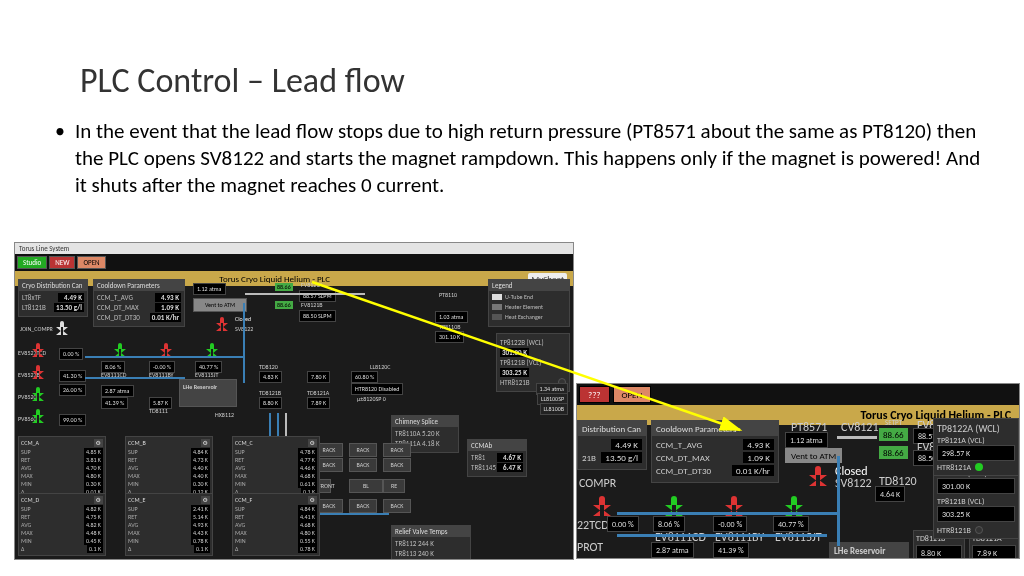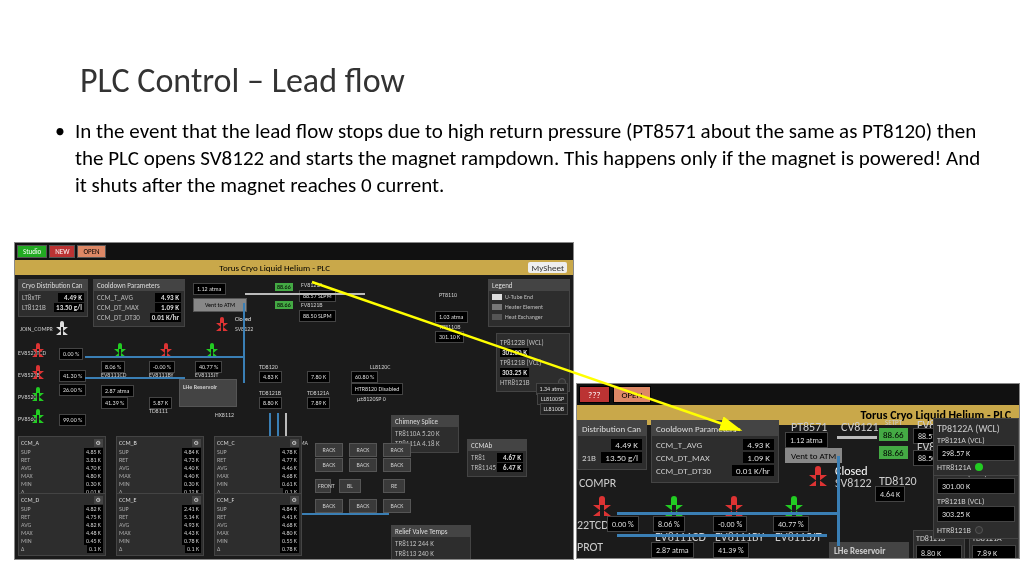--- a/index.html
+++ b/index.html
@@ -27,21 +27,21 @@
   .pipe{position:absolute;background:#3a7fb5}
   .pipe.h{height:2px}.pipe.v{width:2px}
   .pipe.w{background:#bbb}
   .lbl{position:absolute;font-size:6px;color:#ccc;white-space:nowrap}
   .readout{position:absolute;background:#000;border:1px solid #444;color:#ddd;font-size:6px;padding:1px 3px;white-space:nowrap}
   .green-val{background:#4a4;color:#000;padding:0 2px;font-size:6px}
   .dot{width:8px;height:8px;border-radius:50%;position:absolute}
   .dot.g{background:#2c2}.dot.d{background:#333;border:1px solid #555}
   .box{position:absolute;background:#3a3a3a;border:1px solid #555;font-size:6px;color:#ccc;text-align:center;padding:2px}
   .arrow { position:absolute; left:310px; top:278px; width:440px; height:160px; pointer-events:none; }
-  .ccm-grid{position:absolute;left:3px;bottom:3px;display:grid;grid-template-columns:repeat(3,88px);gap:10px}
+  .ccm-grid{position:absolute;left:3px;bottom:3px;display:grid;grid-template-columns:repeat(3,88px);gap:19px}
   .ccm{background:#2d2d2d;border:1px solid #444;padding:2px}
   .ccm-h{display:flex;justify-content:space-between;font-size:6px;color:#ddd;margin-bottom:1px}
   .ccm-h span:last-child{background:#444;padding:0 2px}
   .ccm-r{display:flex;justify-content:space-between;font-size:6px;color:#aaa}
   .ccm-r b{background:#000;color:#ccc;padding:0 2px;font-weight:normal}
   .legend-row{display:flex;align-items:center;gap:3px;font-size:6px;color:#bbb;margin:2px 0}
   .sw{width:10px;height:6px}
   
   .s2-panel{position:absolute;background:#2d2d2d;border:1px solid #444;padding:4px;font-size:9px;color:#ccc}
   .s2-hdr{background:#444;font-size:9px;padding:2px 4px;margin:-4px -4px 3px -4px;color:#ddd}
@@ -58,20 +58,21 @@
 </head>
 <body>
 
 <div class="title">PLC Control – Lead flow</div>
 <div class="bullet-row">
   <div class="bullet-dot">•</div>
   <div class="body-text">In the event that the lead flow stops due to high return pressure (PT8571 about the same as PT8120) then the PLC opens SV8122 and starts the magnet rampdown. This happens only if the magnet is powered! And it shuts after the magnet reaches 0 current.</div>
 </div>
 
 <div class="shot shot1">
+  <div style="background:#e4e4e4;color:#333;font-size:7px;padding:1px 4px">Torus Line System</div>
   <div class="btn-row">
     <div class="btn g">Studio</div>
     <div class="btn r">NEW</div>
     <div class="btn o">OPEN</div>
   </div>
   <div class="hdr">
     <span></span>
       <span>Torus Cryo Liquid Helium - PLC</span>
       <span style="background:#eee;color:#333;padding:0 3px;border-radius:2px">MySheet</span>
   </div>
@@ -225,21 +226,21 @@
 
   <div class="lbl" style="left:278px;top:196px">CCMA</div>
   <div class="box" style="left:300px;top:200px;width:28px">RACK</div>
   <div class="box" style="left:300px;top:215px;width:28px">BACK</div>
   <div class="box" style="left:334px;top:200px;width:28px">RACK</div>
   <div class="box" style="left:334px;top:215px;width:28px">BACK</div>
   <div class="box" style="left:368px;top:200px;width:28px">RACK</div>
   <div class="box" style="left:368px;top:215px;width:28px">BACK</div>
   <div class="box" style="left:300px;top:236px;width:16px">FRONT</div>
   <div class="box" style="left:368px;top:236px;width:22px">RE</div>
-  <div class="box" style="left:324px;top:236px;width:22px">BL</div>
+  <div class="box" style="left:334px;top:236px;width:34px">BL</div>
   <div class="box" style="left:300px;top:256px;width:28px">BACK</div>
   <div class="box" style="left:334px;top:256px;width:28px">BACK</div>
   <div class="box" style="left:368px;top:256px;width:28px">BACK</div>
 
   <div class="panel" style="left:452px;top:196px;width:60px">
     <div class="panel-hdr">CCMAb</div>
     <div class="kv">
         <span>TR81</span>
         <b>4.67 K</b>
       </div>

